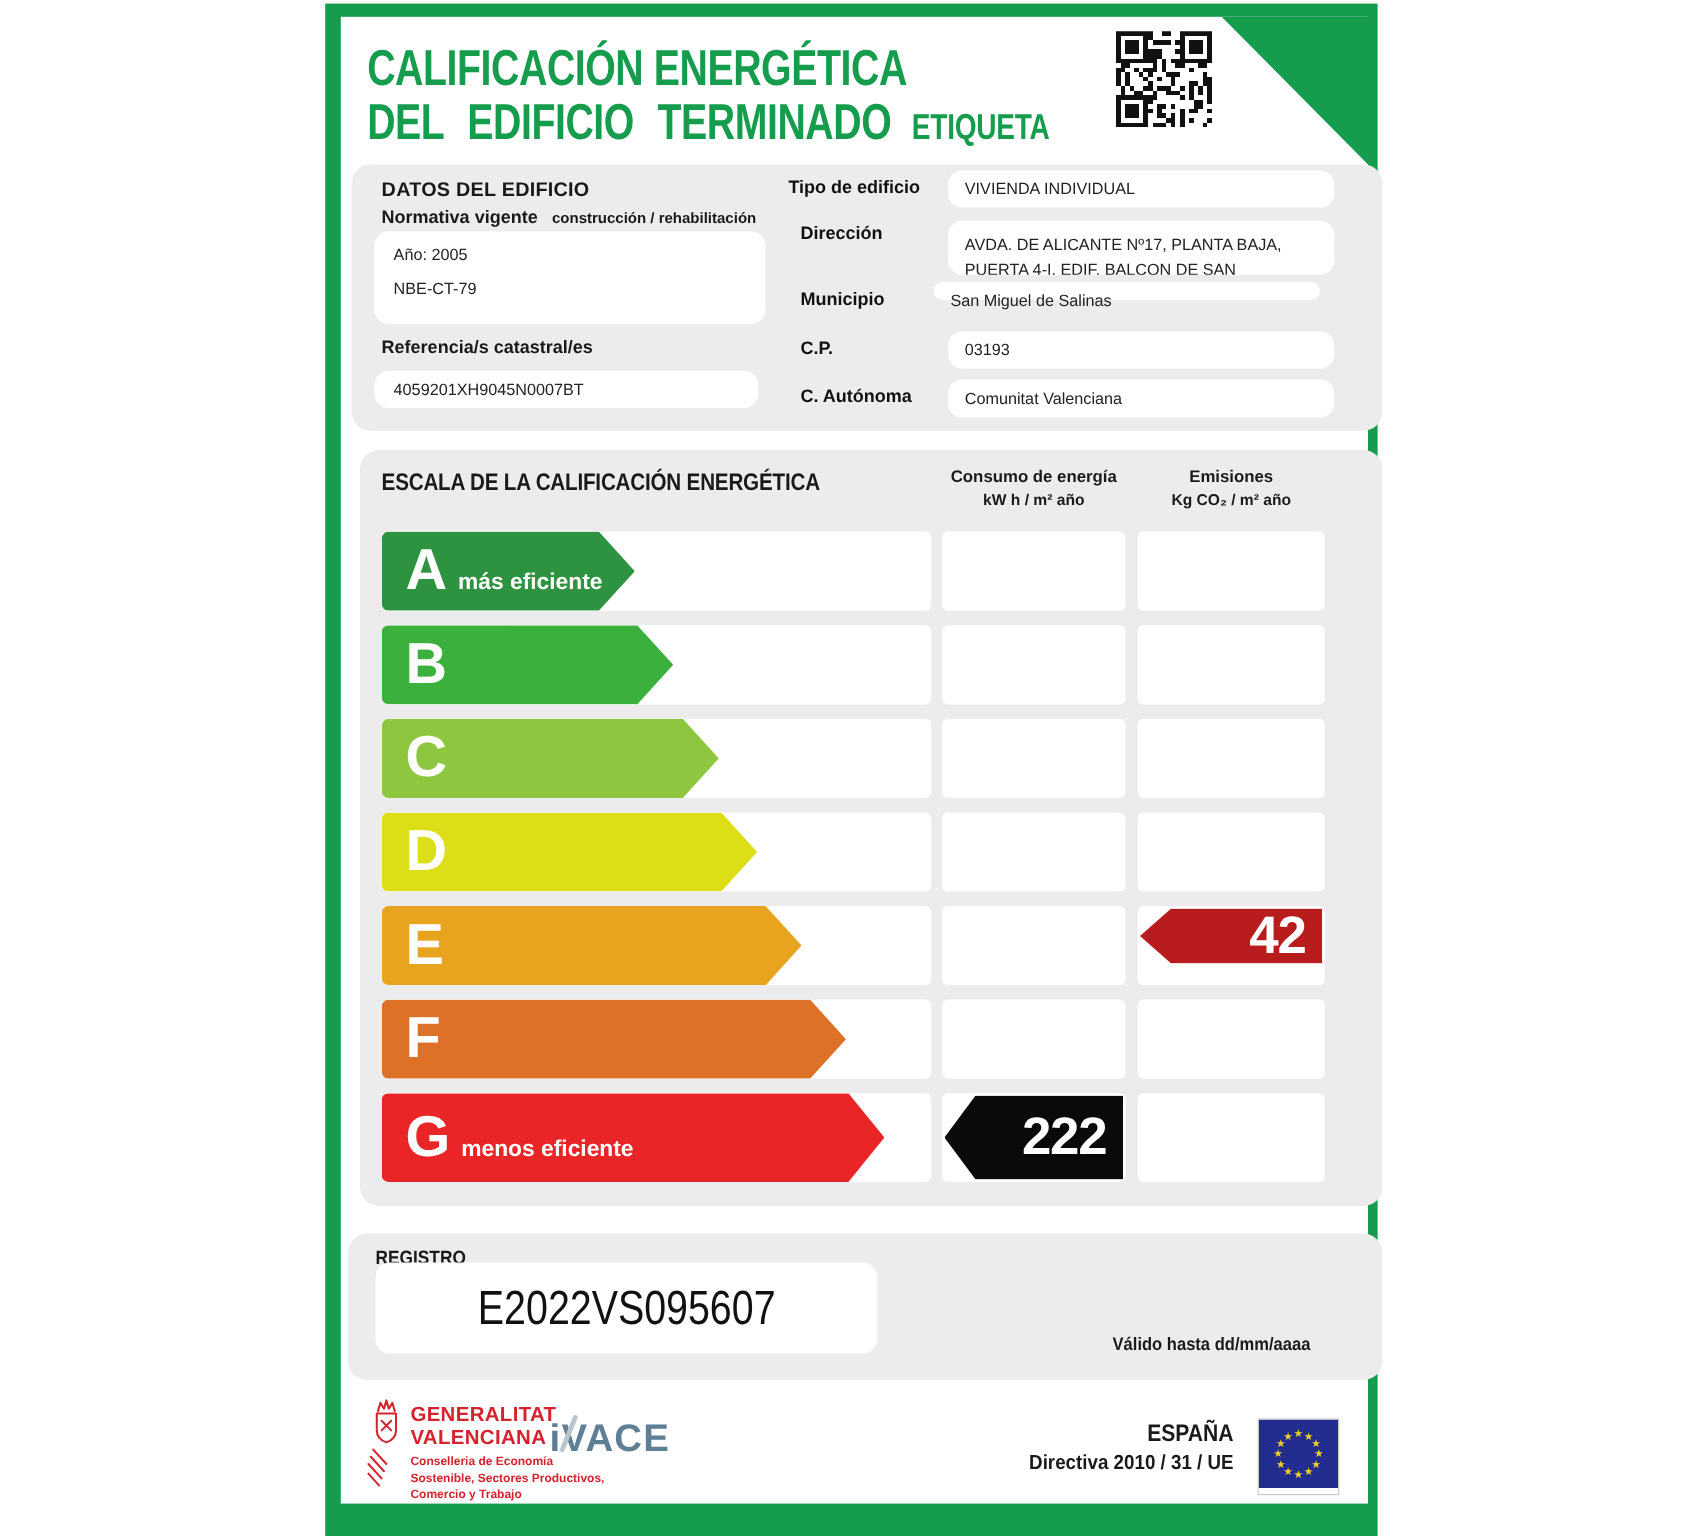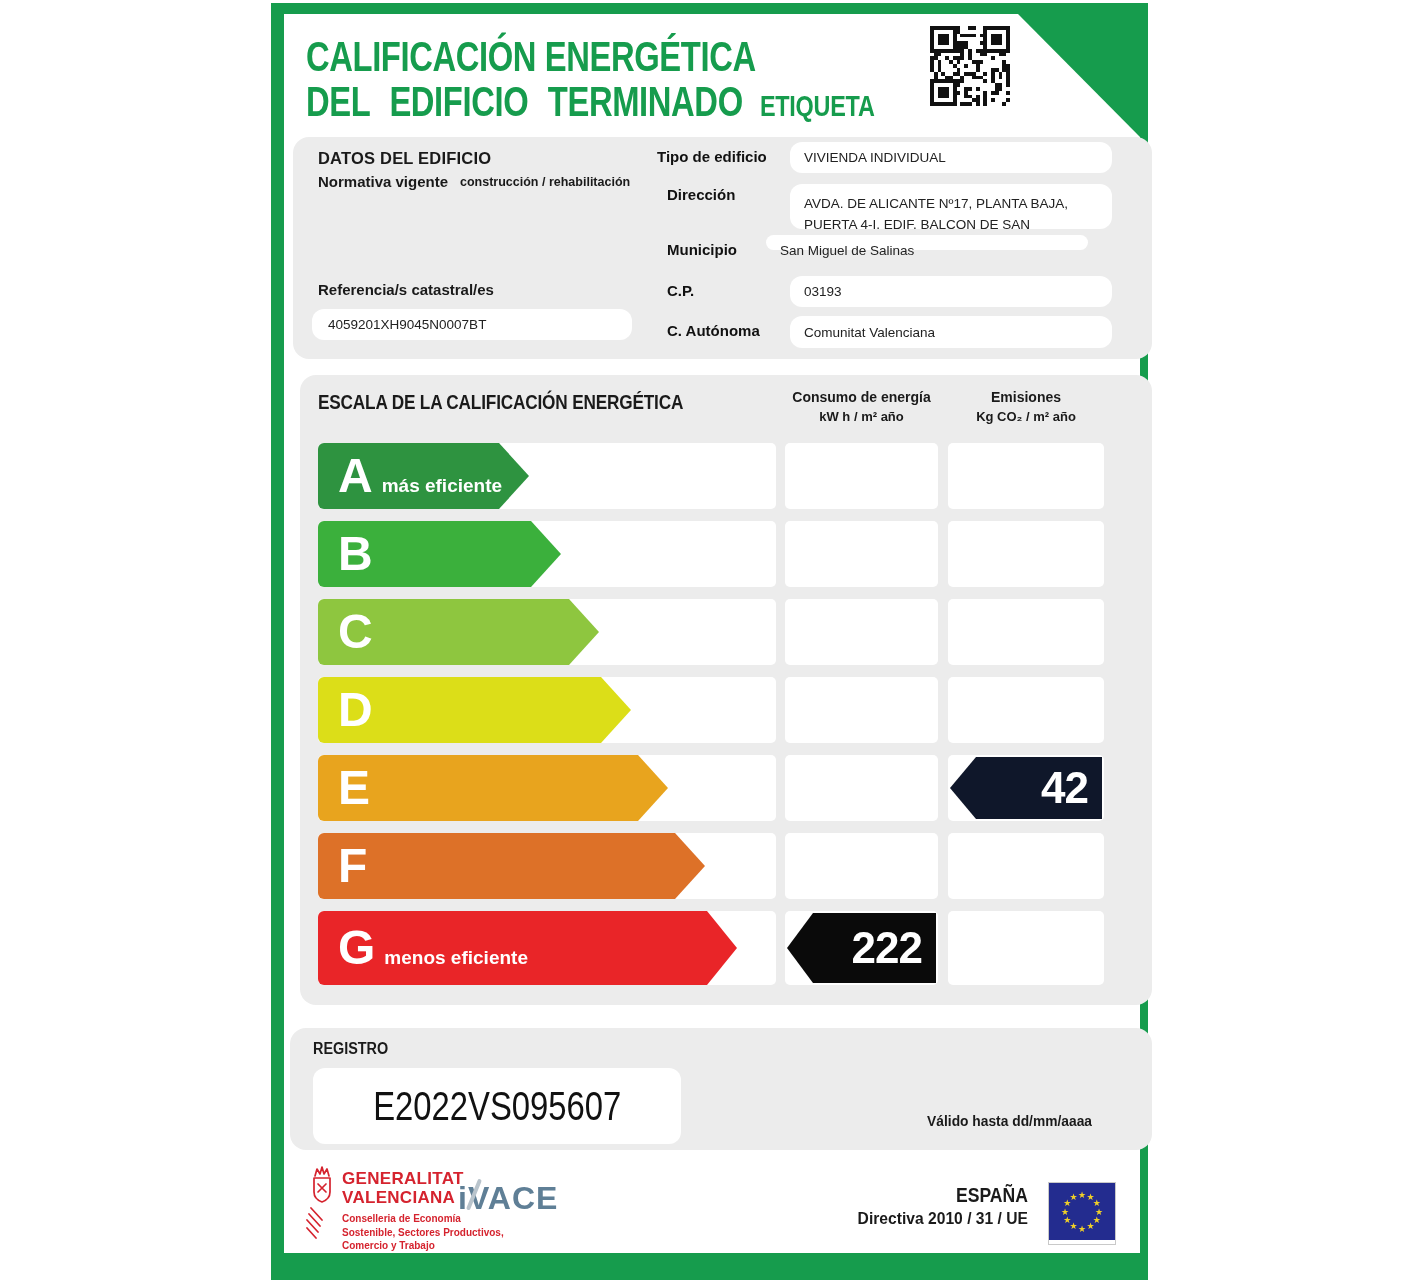--- a/index.html
+++ b/index.html
@@ -48,21 +48,21 @@
   .rating-letter{font-size:48px;font-weight:bold;color:#fff;line-height:66px;}
   .rating-note{font-size:19px;font-weight:bold;color:#fff;margin-left:9px;}
   .black-arrow{position:absolute;background:#0a0a0a;color:#fff;font-weight:bold;
                display:flex;align-items:center;justify-content:flex-end;box-sizing:border-box;
                clip-path:polygon(26px 0,100% 0,100% 100%,26px 100%,0 50%);
                font-size:44px;padding-right:14px;letter-spacing:-1px;}
 
   
   .p-registro{left:290px;top:1028px;width:838px;height:122px;}
   .reg-title{left:23px;top:12px;font-weight:bold;font-size:16px;transform:scaleX(.9);transform-origin:0 0;}
-  .reg-code-box{left:23px;top:40px;width:368px;height:76px;display:flex;align-items:center;justify-content:center;}
+  .reg-code-box{left:23px;top:24px;width:418px;height:76px;display:flex;align-items:center;justify-content:center;}
   .reg-code{font-size:40px;color:#111;transform:scaleX(.82);white-space:nowrap;}
   .reg-date-box{left:465px;top:39px;width:345px;height:34px;display:flex;align-items:center;justify-content:flex-end;}
   .reg-date{font-size:20px;font-weight:600;color:#111;padding-right:14px;transform:scaleX(.88);transform-origin:100% 50%;}
   .reg-valid{left:465px;top:84px;width:337px;text-align:right;font-weight:bold;font-size:15px;
              transform:scaleX(.92);transform-origin:100% 0;}
 
   
   .gv-crest{left:306px;top:1164px;}
   .gv-text{left:342px;top:1169px;color:#d5232e;}
   .gv-main{font-size:17px;font-weight:bold;line-height:19px;letter-spacing:.3px;}
@@ -308,37 +308,41 @@
         <rect x="10" y="20" width="1" height="1" fill="#111"></rect>
         <rect x="12" y="20" width="1" height="1" fill="#111"></rect>
         <rect x="14" y="20" width="1" height="1" fill="#111"></rect>
         <rect x="19" y="20" width="1" height="1" fill="#111"></rect>
       </svg></div>
 
   <div class="abs panel p-datos">
     <div class="abs sec-title" style="left:25px;top:12px;">DATOS DEL EDIFICIO</div>
     <div class="abs" style="left:25px;top:36px;font-weight:bold;font-size:15px;">Normativa vigente</div>
     <div class="abs" style="left:167px;top:38px;font-weight:600;font-size:12.5px;">construcción / rehabilitación</div>
+    <div class="whitebox" style="left:19px;top:56px;width:326px;height:77px;">
+      <div class="val abs" style="left:16px;top:12px;">Año: 2005</div>
+      <div class="val abs" style="left:16px;top:40px;">NBE-CT-79</div>
+    </div>
     <div class="abs" style="left:25px;top:144px;font-weight:bold;font-size:15px;">Referencia/s catastral/es</div>
     <div class="whitebox" style="left:19px;top:172px;width:320px;height:31px;">
       <div class="val abs" style="left:16px;top:8px;">4059201XH9045N0007BT</div>
     </div>
 
     <div class="lbl" style="left:364px;top:11px;">Tipo de edificio</div>
     <div class="whitebox f-box" style="top:5px;left:497px;height:31px;">
       <div class="val" style="position:absolute;left:14px;top:8px;">VIVIENDA INDIVIDUAL</div>
     </div>
 
     <div class="lbl" style="left:374px;top:49px;">Dirección</div>
     <div class="whitebox f-box" style="top:47px;left:497px;height:45px;overflow:hidden;">
       <div class="val" style="position:absolute;left:14px;top:9px;width:296px;line-height:21px;">AVDA. DE ALICANTE Nº17, PLANTA BAJA, PUERTA 4-I, EDIF. BALCON DE SAN</div>
     </div>
 
     <div class="lbl" style="left:374px;top:104px;">Municipio</div>
-    <div class="whitebox f-box" style="top:98px;left:473px;height:15px;">
+    <div class="whitebox f-box" style="top:98px;left:485px;height:15px;">
       <div class="val" style="position:absolute;left:14px;top:8px;">San Miguel de Salinas</div>
     </div>
 
     <div class="lbl" style="left:374px;top:145px;">C.P.</div>
     <div class="whitebox f-box" style="top:139px;left:497px;height:31px;">
       <div class="val" style="position:absolute;left:14px;top:8px;">03193</div>
     </div>
 
     <div class="lbl" style="left:374px;top:185px;">C. Autónoma</div>
     <div class="whitebox f-box" style="top:179px;left:497px;height:32px;">
@@ -381,21 +385,21 @@
         <div class="cell" style="left: 648px; top: 302px; width: 156px; height: 66px;"></div>
         <div class="rating-arrow" style="left: 18px; top: 302px; width: 313px; height: 66px; background: rgb(220, 222, 24);">
           <span class="rating-letter" style="line-height: 66px;">D</span>
         </div>
         <div class="cell" style="left: 18px; top: 380px; width: 458px; height: 66px;"></div>
         <div class="cell" style="left: 485px; top: 380px; width: 153px; height: 66px;"></div>
         <div class="cell" style="left: 648px; top: 380px; width: 156px; height: 66px;"></div>
         <div class="rating-arrow" style="left: 18px; top: 380px; width: 350px; height: 66px; background: rgb(232, 164, 30);">
           <span class="rating-letter" style="line-height: 66px;">E</span>
         </div>
-        <div class="black-arrow" style="left: 650px; top: 382px; width: 152px; height: 62px; background: #0f172a;">42</div>
+        <div class="black-arrow" style="left: 650px; top: 382px; width: 152px; height: 46px; background: #b91c1c;">42</div>
         <div class="cell" style="left: 18px; top: 458px; width: 458px; height: 66px;"></div>
         <div class="cell" style="left: 485px; top: 458px; width: 153px; height: 66px;"></div>
         <div class="cell" style="left: 648px; top: 458px; width: 156px; height: 66px;"></div>
         <div class="rating-arrow" style="left: 18px; top: 458px; width: 387px; height: 66px; background: rgb(221, 113, 40);">
           <span class="rating-letter" style="line-height: 66px;">F</span>
         </div>
         <div class="cell" style="left: 18px; top: 536px; width: 458px; height: 74px;"></div>
         <div class="cell" style="left: 485px; top: 536px; width: 153px; height: 74px;"></div>
         <div class="cell" style="left: 648px; top: 536px; width: 156px; height: 74px;"></div>
         <div class="rating-arrow" style="left: 18px; top: 536px; width: 419px; height: 74px; background: rgb(233, 37, 40);">

